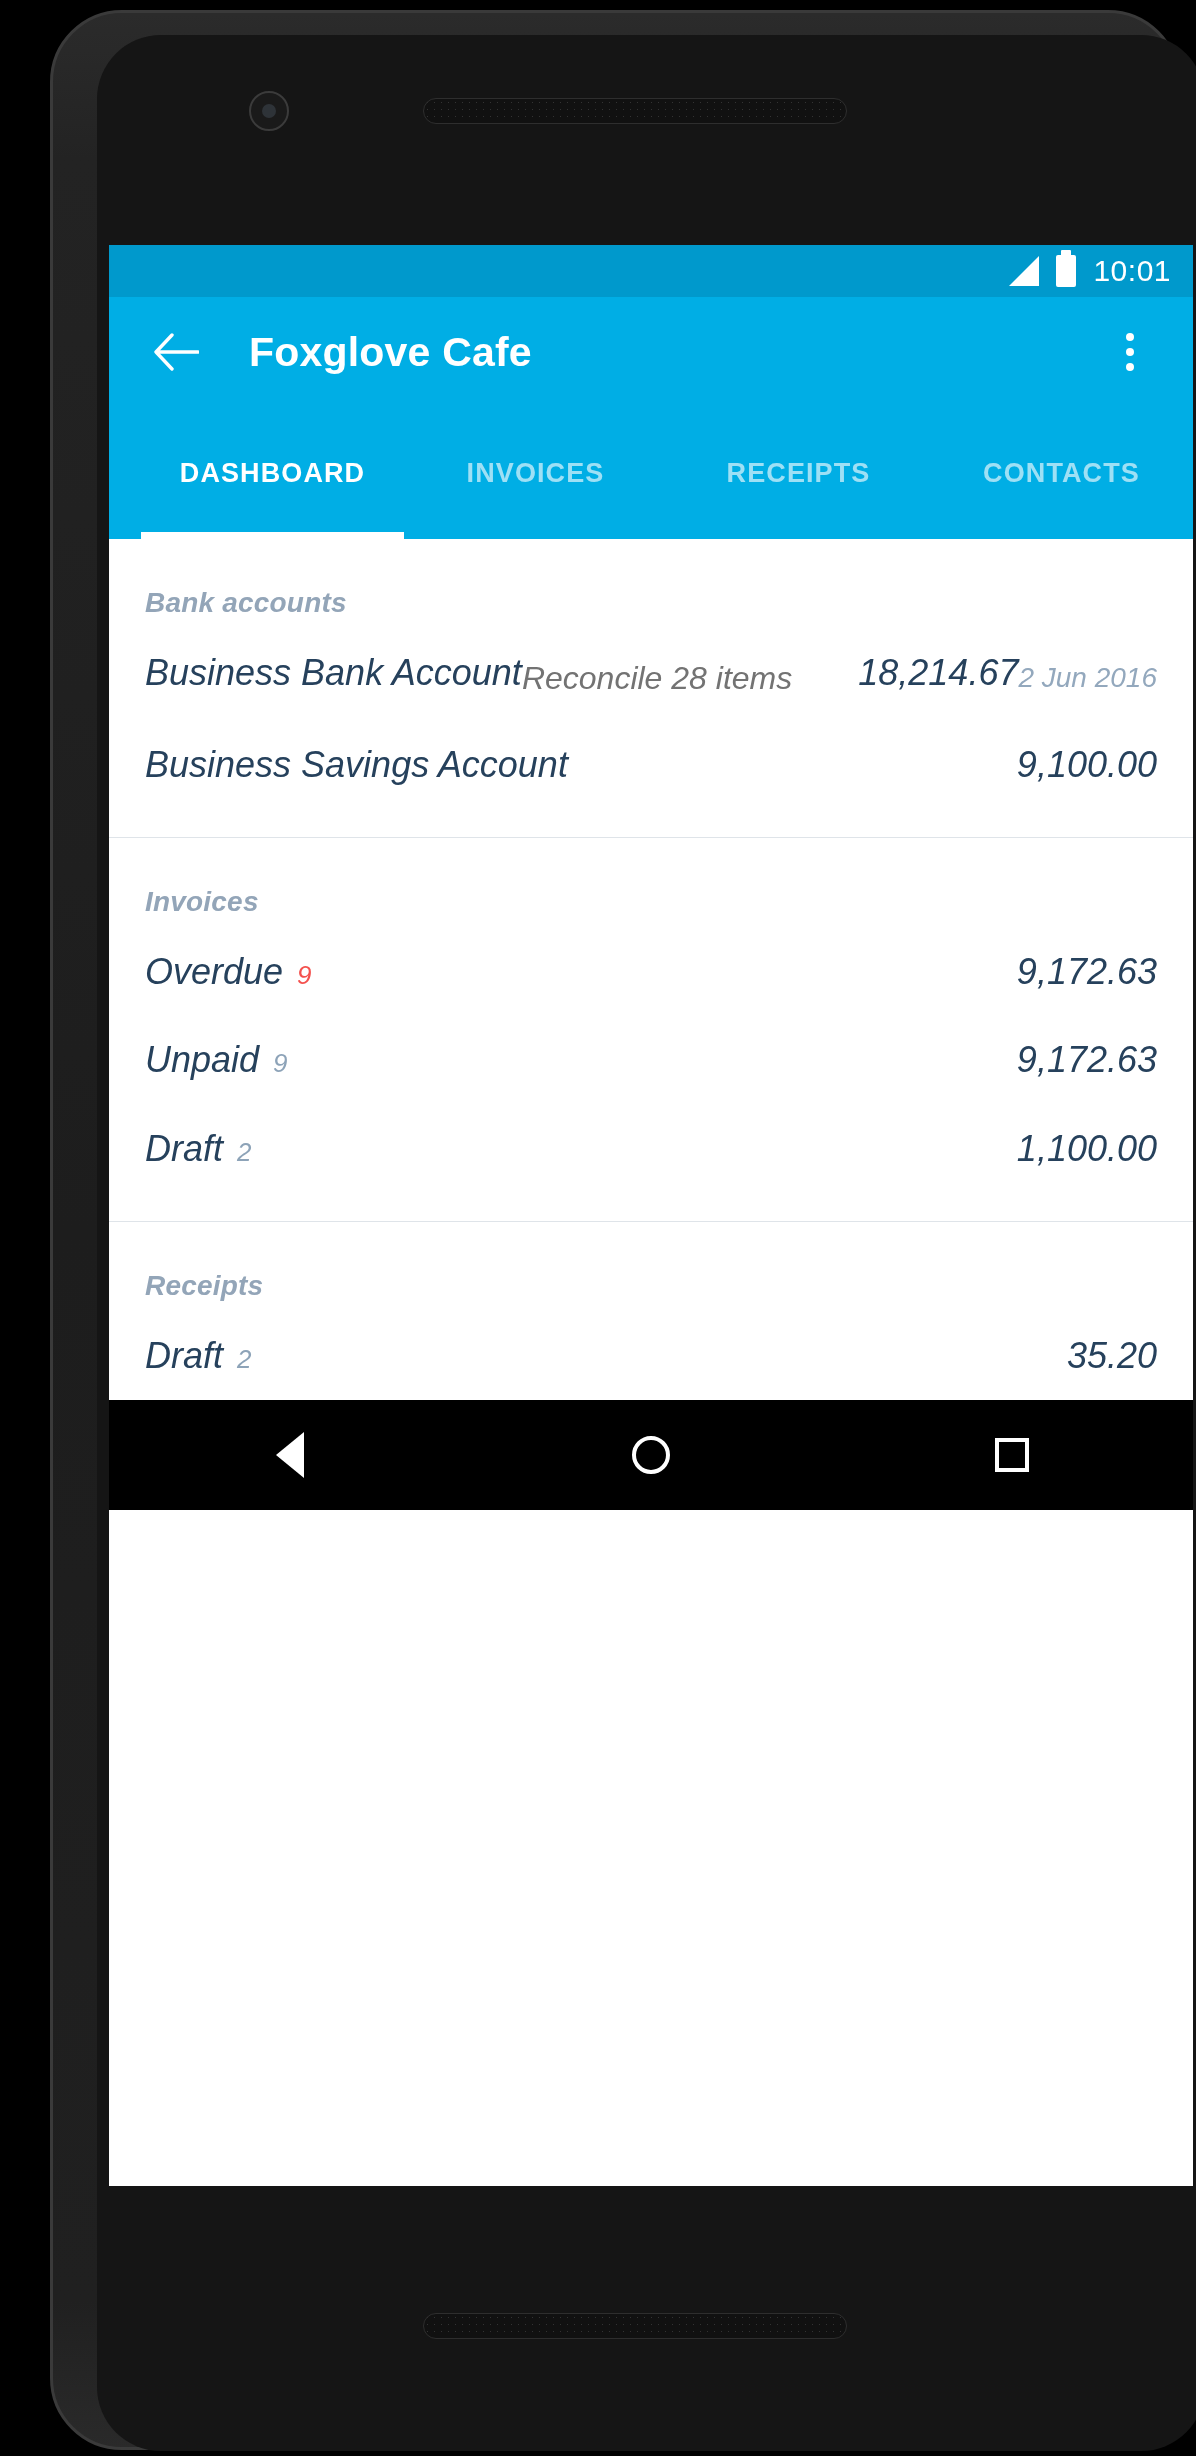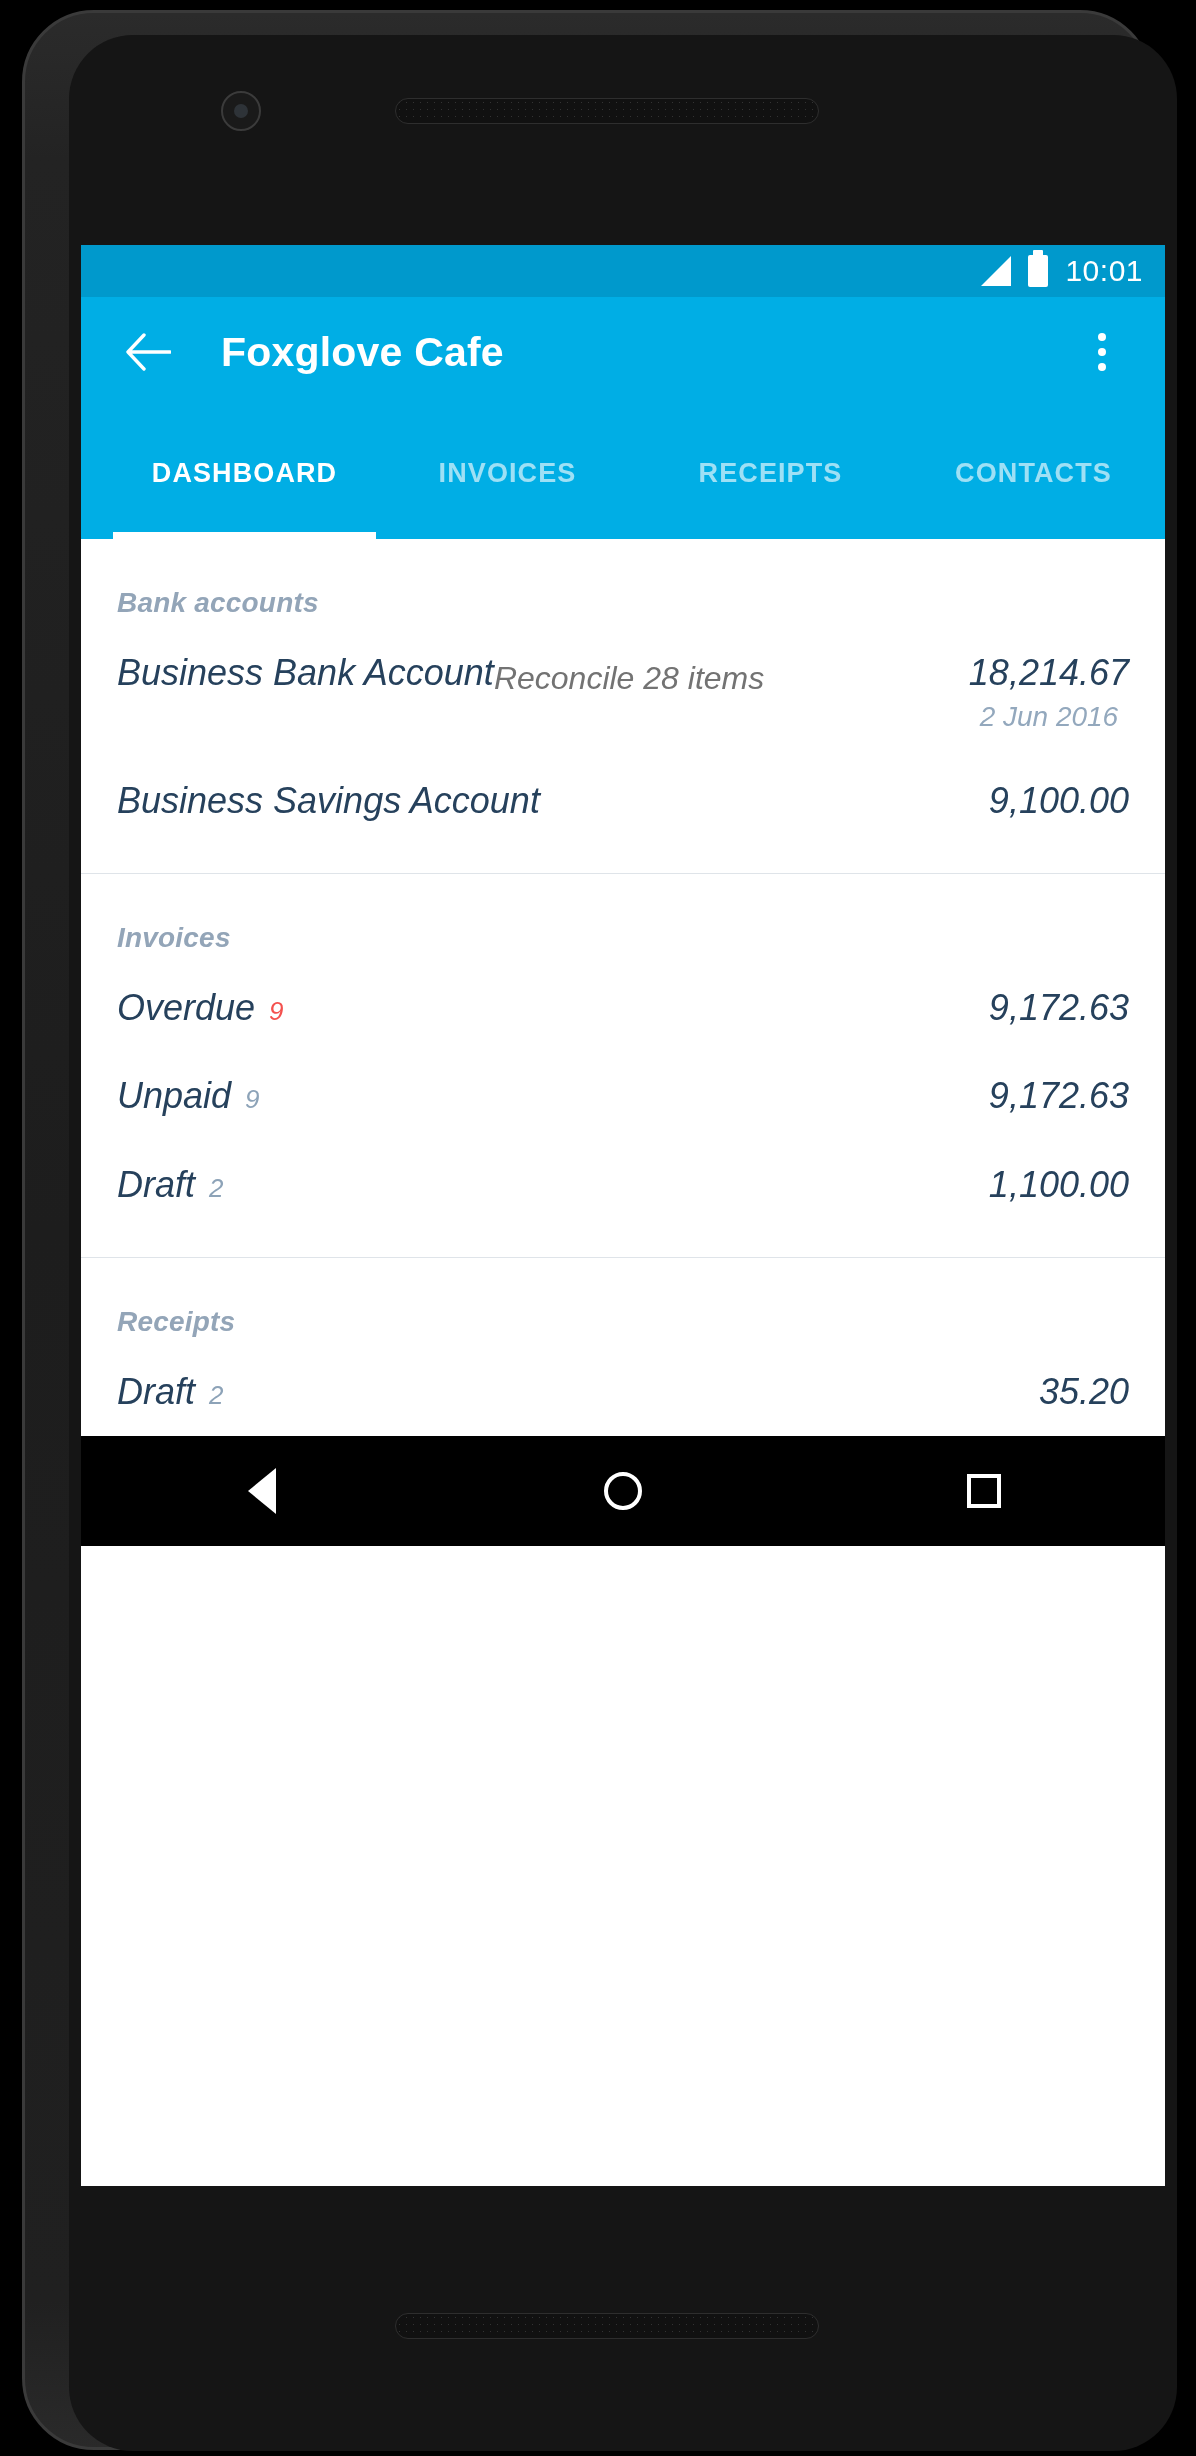--- a/index.html
+++ b/index.html
@@ -6,21 +6,21 @@
   html, body {
     width: 1196px; height: 2456px;
     background: #000;
     font-family: "Liberation Sans", sans-serif;
     overflow: hidden;
   }
 
   
   #phone-frame {
     position: absolute;
-    left: 22px; top: 10px;
+    left: 50px; top: 10px;
     width: 1130px; height: 2440px;
     border-radius: 72px;
     background: linear-gradient(180deg,#2b2b2b 0%, #232323 6%, #1d1d1d 50%, #202020 94%, #2a2a2a 100%);
     border: 3px solid #3a3a3a;
   }
   #phone-inner-bezel {
     position: absolute;
     left: 44px; top: 22px;
     width: 1108px; height: 2416px;
     border-radius: 64px;
@@ -138,21 +138,21 @@
   }
   .section-divider { height: 1px; background: #dfe4e9; }
   .section-gap { height: 28px; background: #fff; }
 
   .row {
     display: flex; align-items: flex-start; justify-content: space-between;
     padding: 24px 36px 24px 36px;
     cursor: pointer;
   }
   .row-left { display: flex; flex-direction: row; }
-  .row-right { display: flex; flex-direction: column; align-items: center; }
+  .row-right { display: flex; flex-direction: row; align-items: flex-end; }
 
   .row-title {
     font-size: 36px; color: #26415c; line-height: 1.12;
   }
   .row-sub {
     font-size: 32px; color: #737373; margin-top: 8px; line-height: 1.12;
   }
   .row-amount {
     font-size: 36px; color: #26415c; line-height: 1.12;
   }

